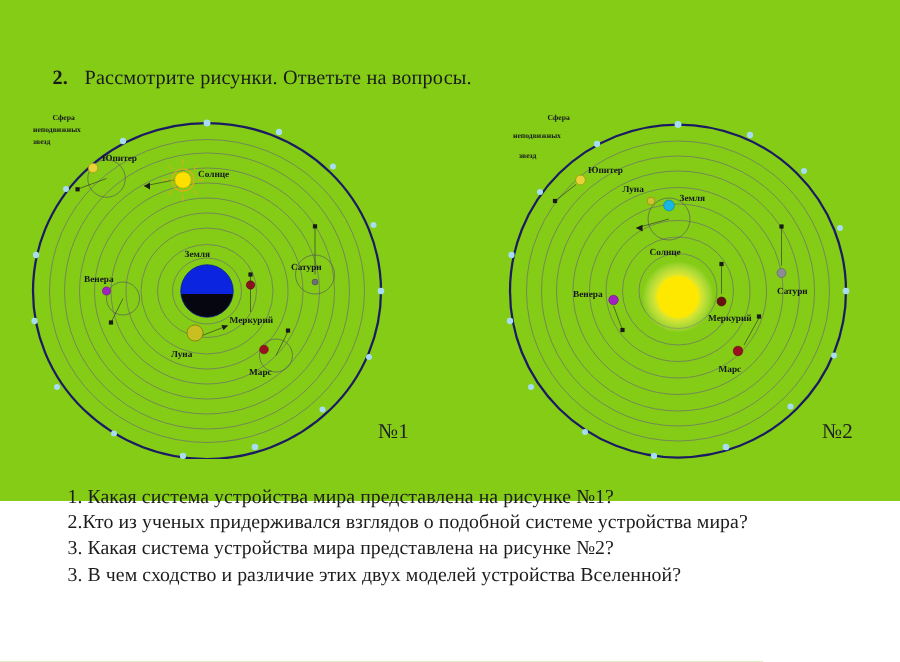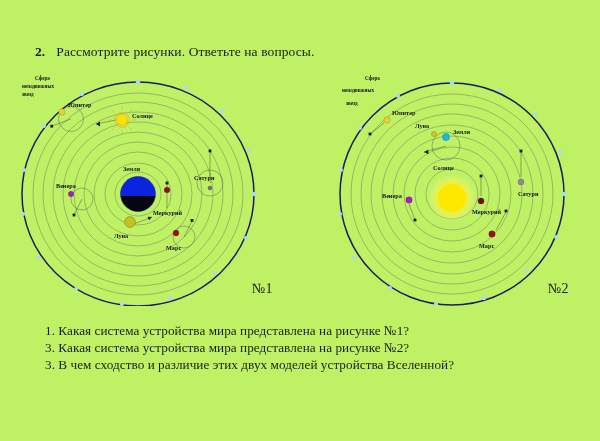--- a/index.html
+++ b/index.html
@@ -13,22 +13,22 @@
     position: relative;
     overflow: hidden;
     font-family: "Liberation Serif", "DejaVu Serif", serif;
     color: #1a1a1a;
   }
 
   #page {
     position: absolute;
     inset: 0;
     width: 600px;
-    height: 441px;
-    background: #bef264;
+    height: 334px;
+    background: #84cc16;
   }
 
   
   .task-heading {
     position: absolute;
     left: 35px;
     top: 44px;
     font-size: 13.5px;
     letter-spacing: 0.1px;
     white-space: nowrap;
@@ -333,17 +333,18 @@
         <text class="lbl-sm" x="26" y="31">звезд</text>
       </g>
     </svg>
   </div>
 
   <div class="fig-caption" id="caption-1">№1</div>
   <div class="fig-caption" id="caption-2">№2</div>
 
   <div id="questions">
     <div class="question-line">1. Какая система устройства мира представлена на рисунке №1?</div>
+    <div class="question-line">2.Кто из ученых придерживался взглядов о подобной системе устройства мира?</div>
     <div class="question-line">3. Какая система устройства мира представлена на рисунке №2?</div>
     <div class="question-line">3. В чем сходство и различие этих двух моделей устройства Вселенной?</div>
   </div>
 
 </div>
 
 </body></html>

